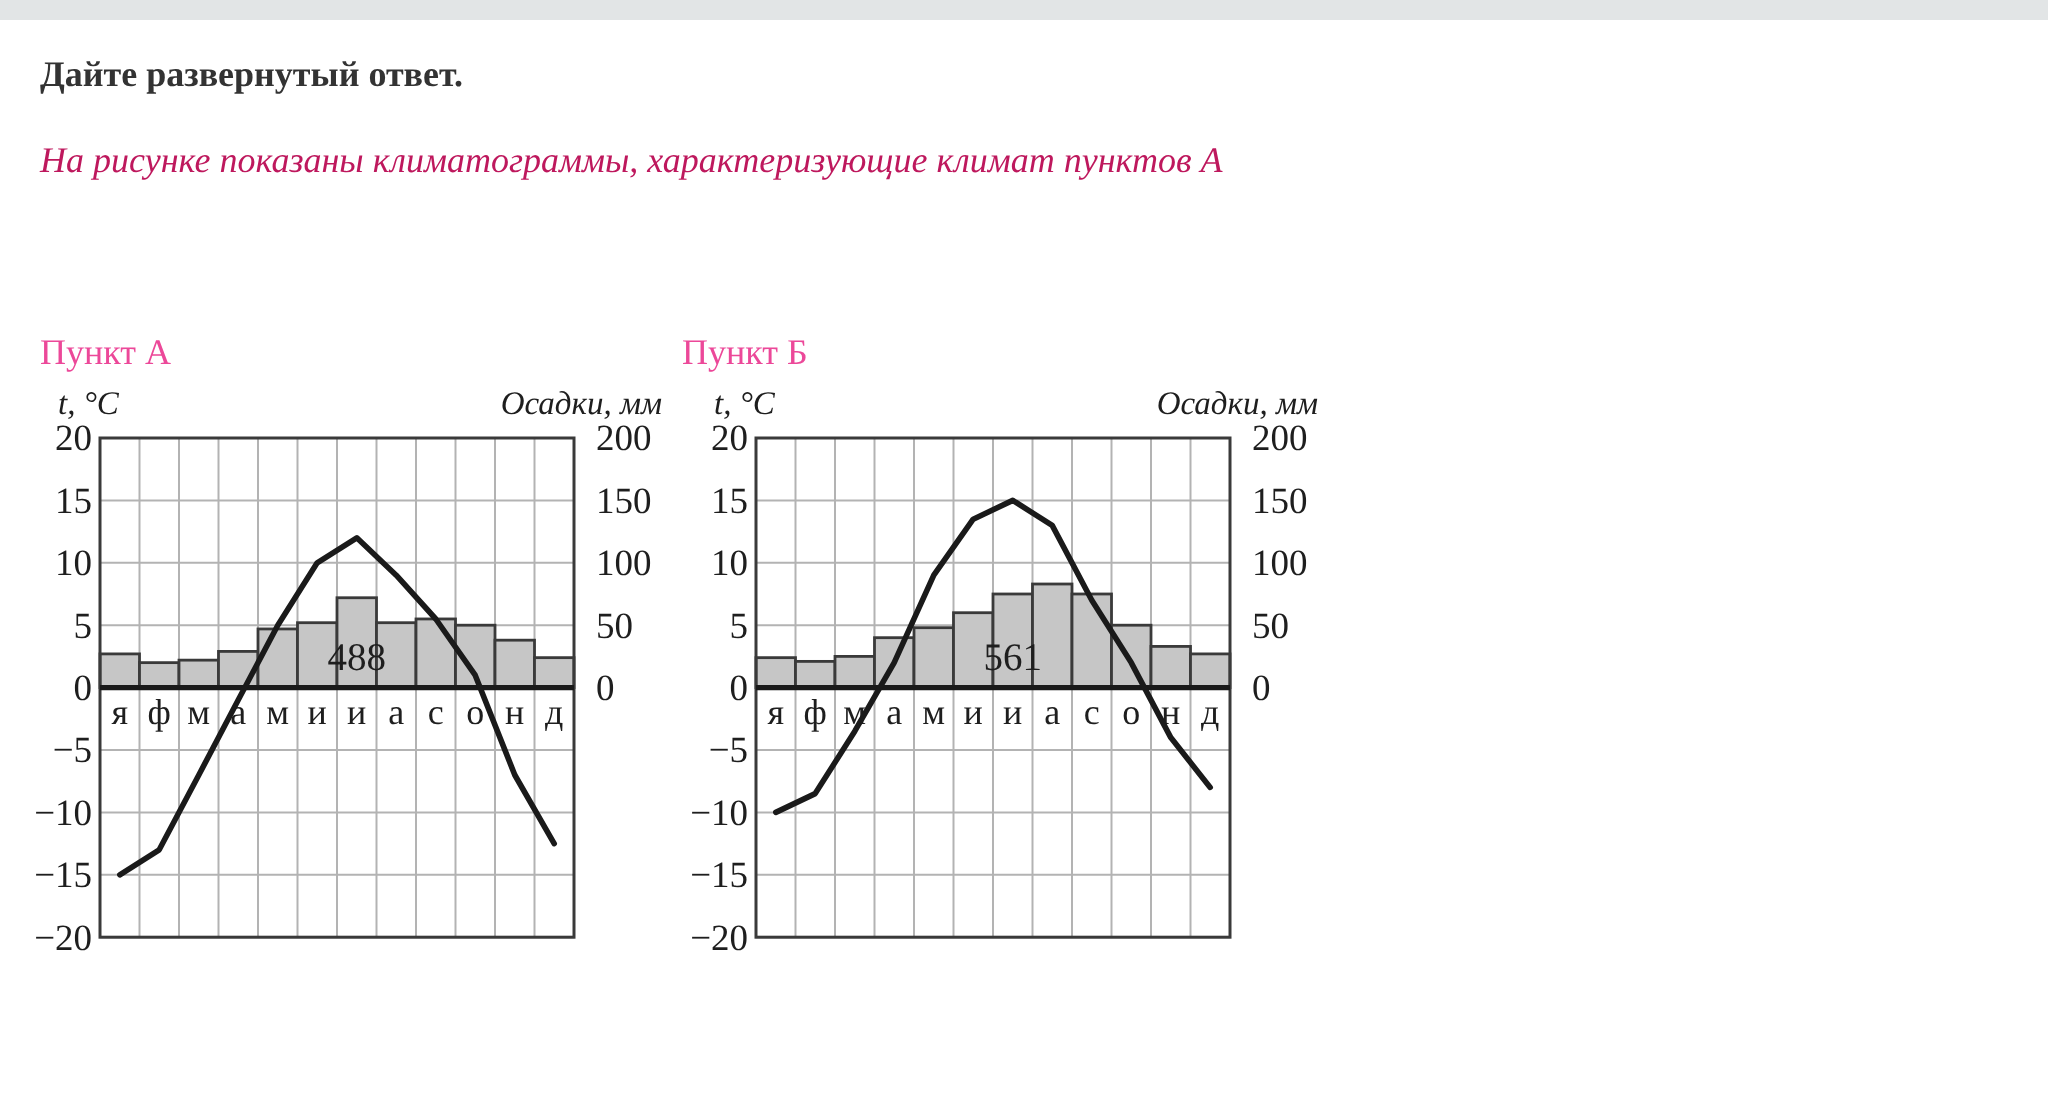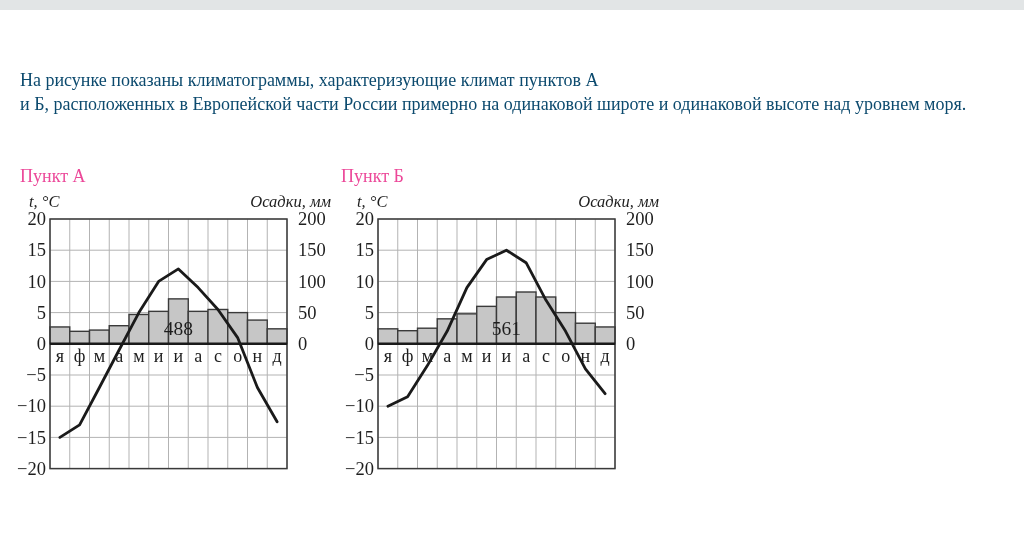--- a/index.html
+++ b/index.html
@@ -15,24 +15,24 @@
   svg.climatogram.a{left:15px;}
   svg.climatogram.b{left:343px;}
   svg text{font-family:"Liberation Serif",serif;}
 </style>
 </head>
 <body>
 
 <div class="page">
   <div class="top-strip" style="background: rgb(226, 229, 230);"></div>
 
+  <div class="q-heading" style="color: rgb(51, 51, 51);">Дайте развернутый ответ.</div>
 
-  <div class="q-body" style="color: #0c4a6e;">
+  <div class="q-body" style="color: #be185d; font-style: italic;">
     <div>На рисунке показаны климатограммы, характеризующие климат пунктов А</div>
-    <div>и Б, расположенных в Европейской части России примерно на одинаковой широте и одинаковой высоте над уровнем моря.</div>
   </div>
 
   <div class="chart-title a">Пункт А</div>
   <div class="chart-title b">Пункт Б</div>
 
   <svg class="climatogram a" viewBox="0 0 330 320">
       <g stroke="#b3b3b3" stroke-width="1">
         <line x1="35" y1="34" x2="35" y2="283.6"></line>
         <line x1="54.75" y1="34" x2="54.75" y2="283.6"></line>
         <line x1="74.5" y1="34" x2="74.5" y2="283.6"></line>

